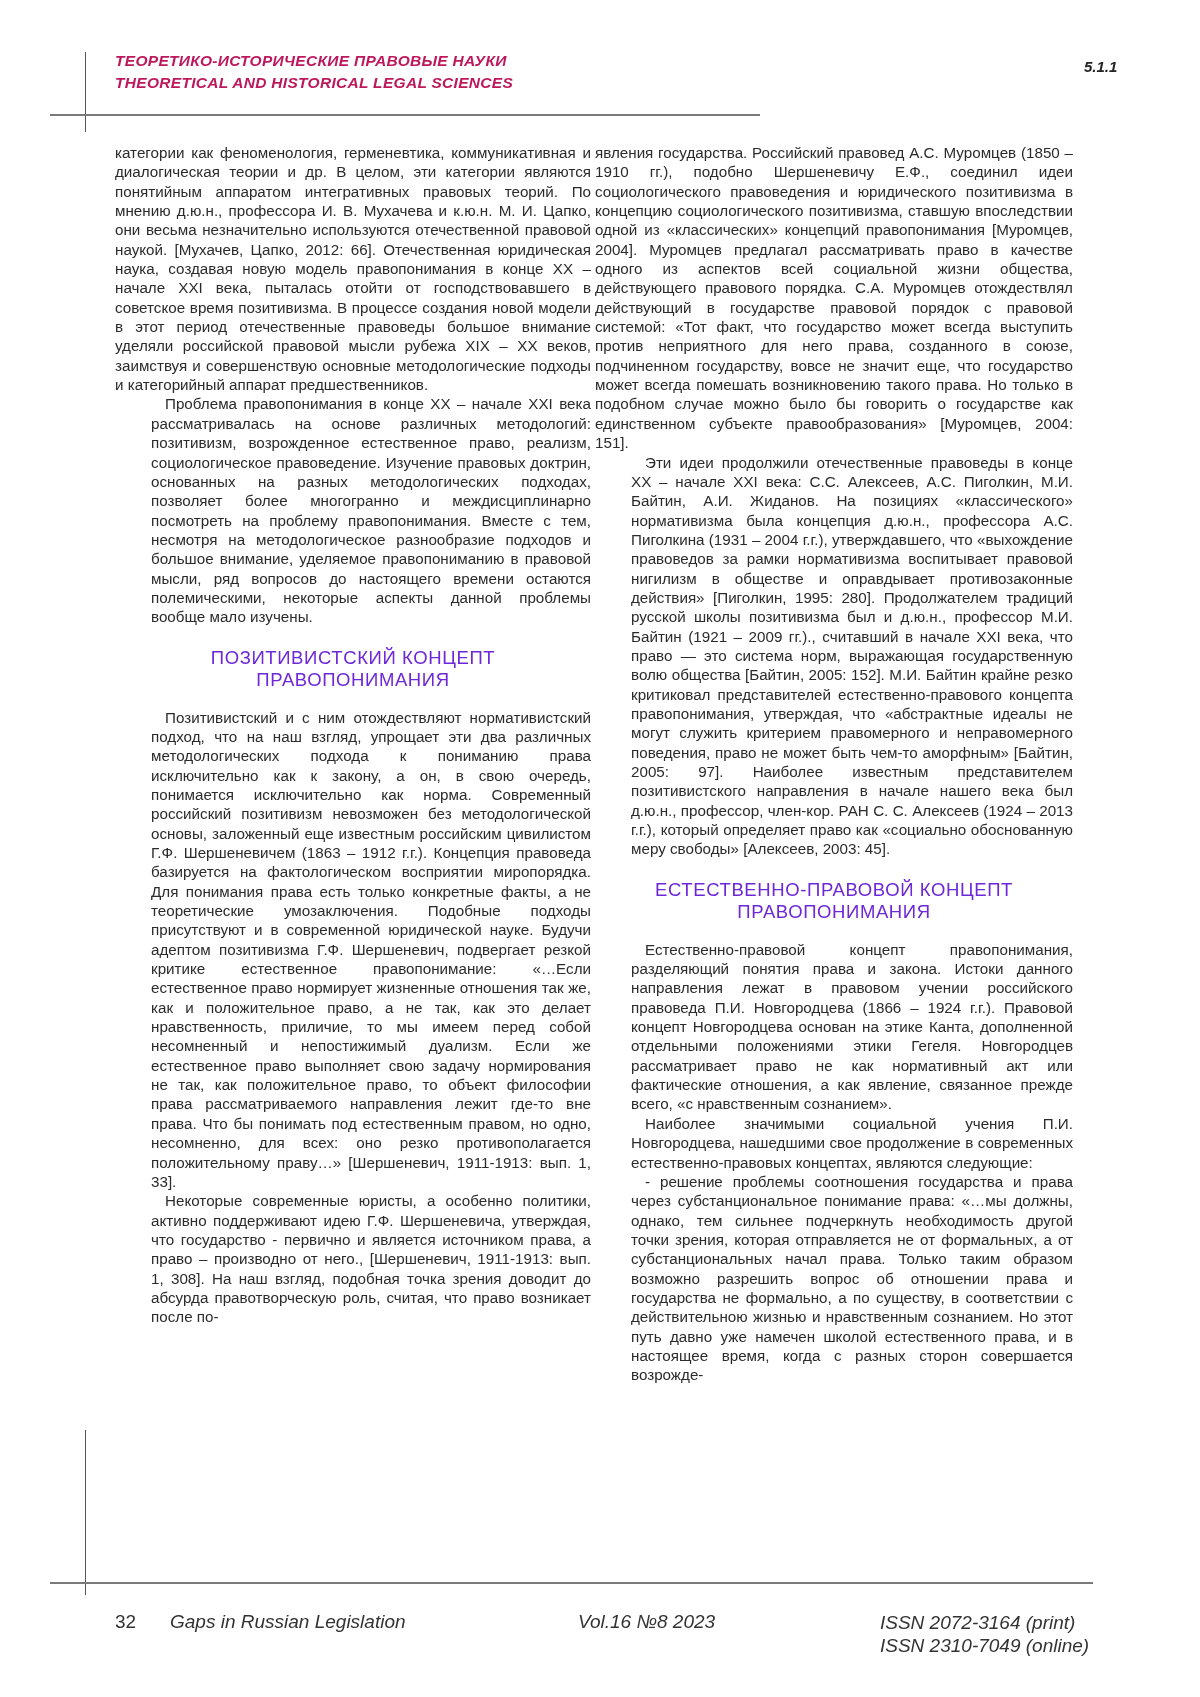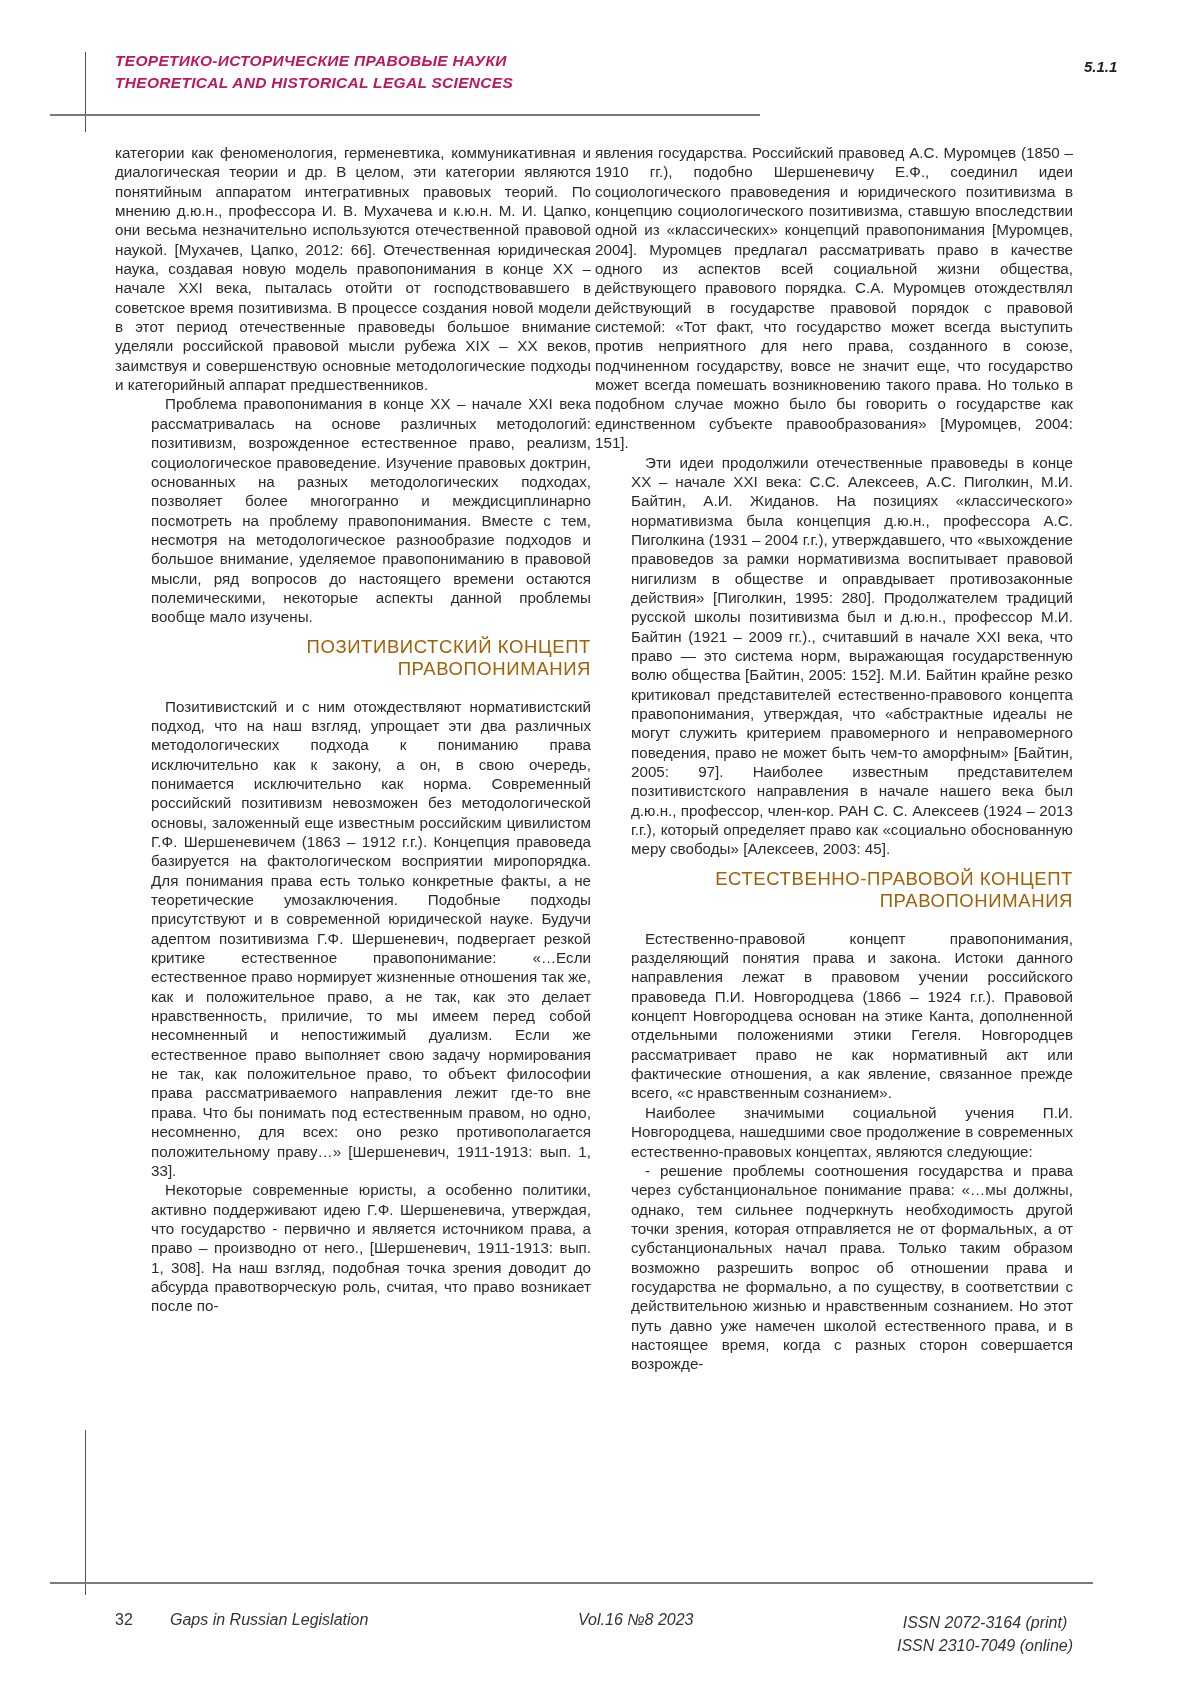--- a/index.html
+++ b/index.html
@@ -7,26 +7,26 @@
        font-family:"Liberation Sans","DejaVu Sans",sans-serif;}
   .vline{position:absolute;left:85px;width:1px;background:#555;}
   .hline{position:absolute;height:2px;background:#7a7a7a;}
   .hdr-title{position:absolute;left:115px;top:50px;font-style:italic;font-weight:bold;font-size:15.5px;line-height:22px;letter-spacing:0.3px;color:#be185d;}
   .hdr-code{position:absolute;left:1084px;top:58px;font-style:italic;font-weight:bold;font-size:15px;color:#222;}
   .col{position:absolute;top:143px;width:476px;font-size:15.2px;line-height:19.35px;text-align:justify;}
   .col.left{left:115px;}
   .col.right{left:595px;width:478px;}
   .col p{margin:0;text-indent:0;}
   .col p.ind{text-indent:14px;margin-left:36px;}
-  .col h2{font-weight:normal;font-size:18.5px;line-height:22px;margin:9px 0 17px 0;letter-spacing:0.6px;text-align:right;color:#a16207;}
-  .footer{position:absolute;top:1611px;font-size:16px;color:#333;}
+  .col h2{font-weight:normal;font-size:18.5px;line-height:22px;margin:20px 0 17px 0;letter-spacing:0.6px;text-align:center;color:#6d28d9;}
+  .footer{position:absolute;top:1611px;font-size:19px;color:#333;}
   .ft-page{left:115px;}
   .ft-journal{left:170px;font-style:italic;}
   .ft-vol{left:578px;font-style:italic;}
-  .ft-issn{left:880px;width:210px;text-align:center;font-style:italic;line-height:23px;}
+  .ft-issn{left:880px;width:210px;text-align:left;font-style:italic;line-height:23px;}
 </style>
 </head>
 <body>
 
 <div class="vline" style="top:52px;height:80px;"></div>
 <div class="hline" style="left:50px;top:114px;width:710px;"></div>
 <div class="vline" style="top:1430px;height:165px;"></div>
 <div class="hline" style="left:50px;top:1582px;width:1043px;"></div>
 
 <div class="hdr-title">

